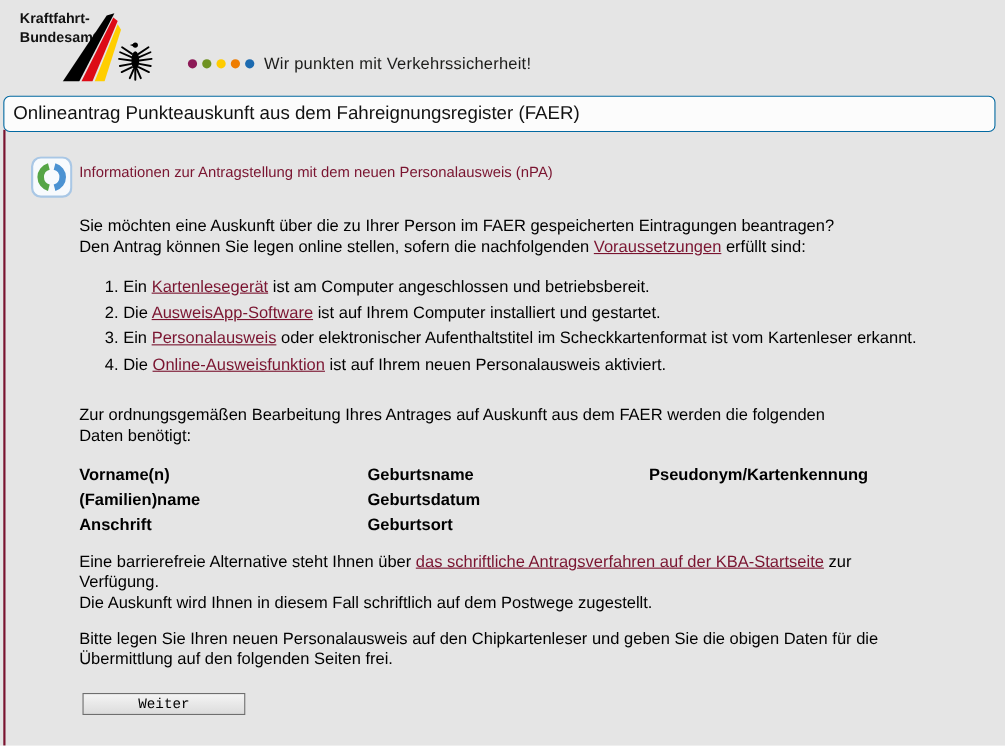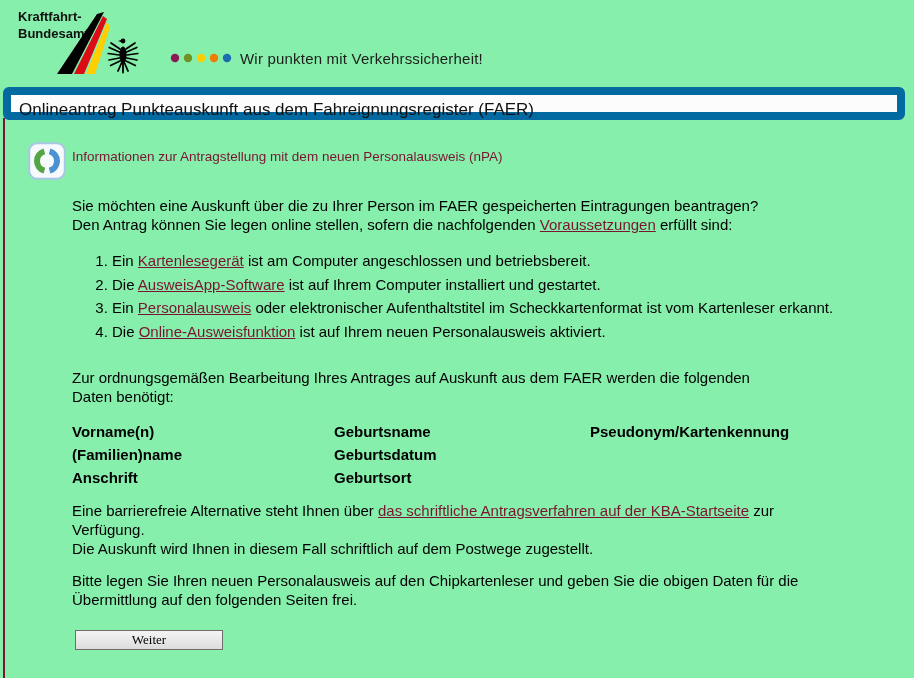--- a/index.html
+++ b/index.html
@@ -1,28 +1,28 @@
 <!DOCTYPE html>
 <html><head>
 <meta charset="utf-8">
 <style>
   html,body{margin:0;padding:0;background:#fff;}
-  .frame{position:relative;width:914px;height:678px;background:#86efac;overflow:hidden;
+  .frame{position:relative;width:914px;height:678px;background:#e5e5e5;overflow:hidden;
          font-family:"Liberation Sans",sans-serif;color:#000;}
   
   .logo-text{position:absolute;left:18px;top:8px;font-size:13px;font-weight:bold;
              line-height:17px;color:#111;}
   .swoosh{position:absolute;left:48px;top:4px;}
   .eagle{position:absolute;left:106px;top:36px;}
   .tagline-row{position:absolute;left:170px;top:48px;height:20px;display:flex;align-items:center;}
   .dots-svg{display:block;margin-right:8px;}
   .tagline{font-size:15px;color:#1d1d1b;letter-spacing:0.2px;}
   
   .title-bar{position:absolute;left:3px;top:87px;width:902px;height:33px;box-sizing:border-box;
-             border:8px solid #0369a1;border-radius:6px;background:#fcfcfc;
+             border:1px solid #0369a1;border-radius:6px;background:#fcfcfc;
              font-size:17px;color:#111;padding:5px 0 0 8px;}
   .left-rail{position:absolute;left:3px;top:118px;width:2px;height:560px;background:#7a1430;}
   
   .npa-icon{position:absolute;left:28px;top:142px;}
   .section-heading{position:absolute;left:72px;top:149px;margin:0;font-size:13.5px;
                    font-weight:normal;color:#7a1430;}
   .para{position:absolute;left:72px;margin:0;width:828px;font-size:15px;line-height:19px;color:#000;}
   .intro{top:196px;}
   .req-list{position:absolute;left:72px;top:251px;margin:0;width:800px;
             padding-left:40px;font-size:15px;line-height:19.5px;}
@@ -32,21 +32,21 @@
   .fields{position:absolute;left:72px;top:420px;width:780px;font-size:15px;font-weight:bold;line-height:23px;}
   .fields .col{position:absolute;top:0;}
   .col-1{left:0;}
   .col-2{left:262px;}
   .col-3{left:518px;}
   .alternative{top:501px;}
   .instruction{top:571px;}
   .weiter-btn{position:absolute;left:75px;top:630px;width:148px;height:20px;
               box-sizing:border-box;border:1px solid #6e6e6e;
               background:linear-gradient(#f4f4f4,#dcdcdc);
-              font-family:Liberation Serif, serif;font-size:13px;color:#000;
+              font-family:Liberation Mono, monospace;font-size:13px;color:#000;
               text-align:center;padding:0;cursor:pointer;}
 </style>
 </head>
 <body>
 
 <div class="frame">
 
   <div class="logo-text">
     <span>Kraftfahrt-</span><br>
     <span>Bundesamt</span>

